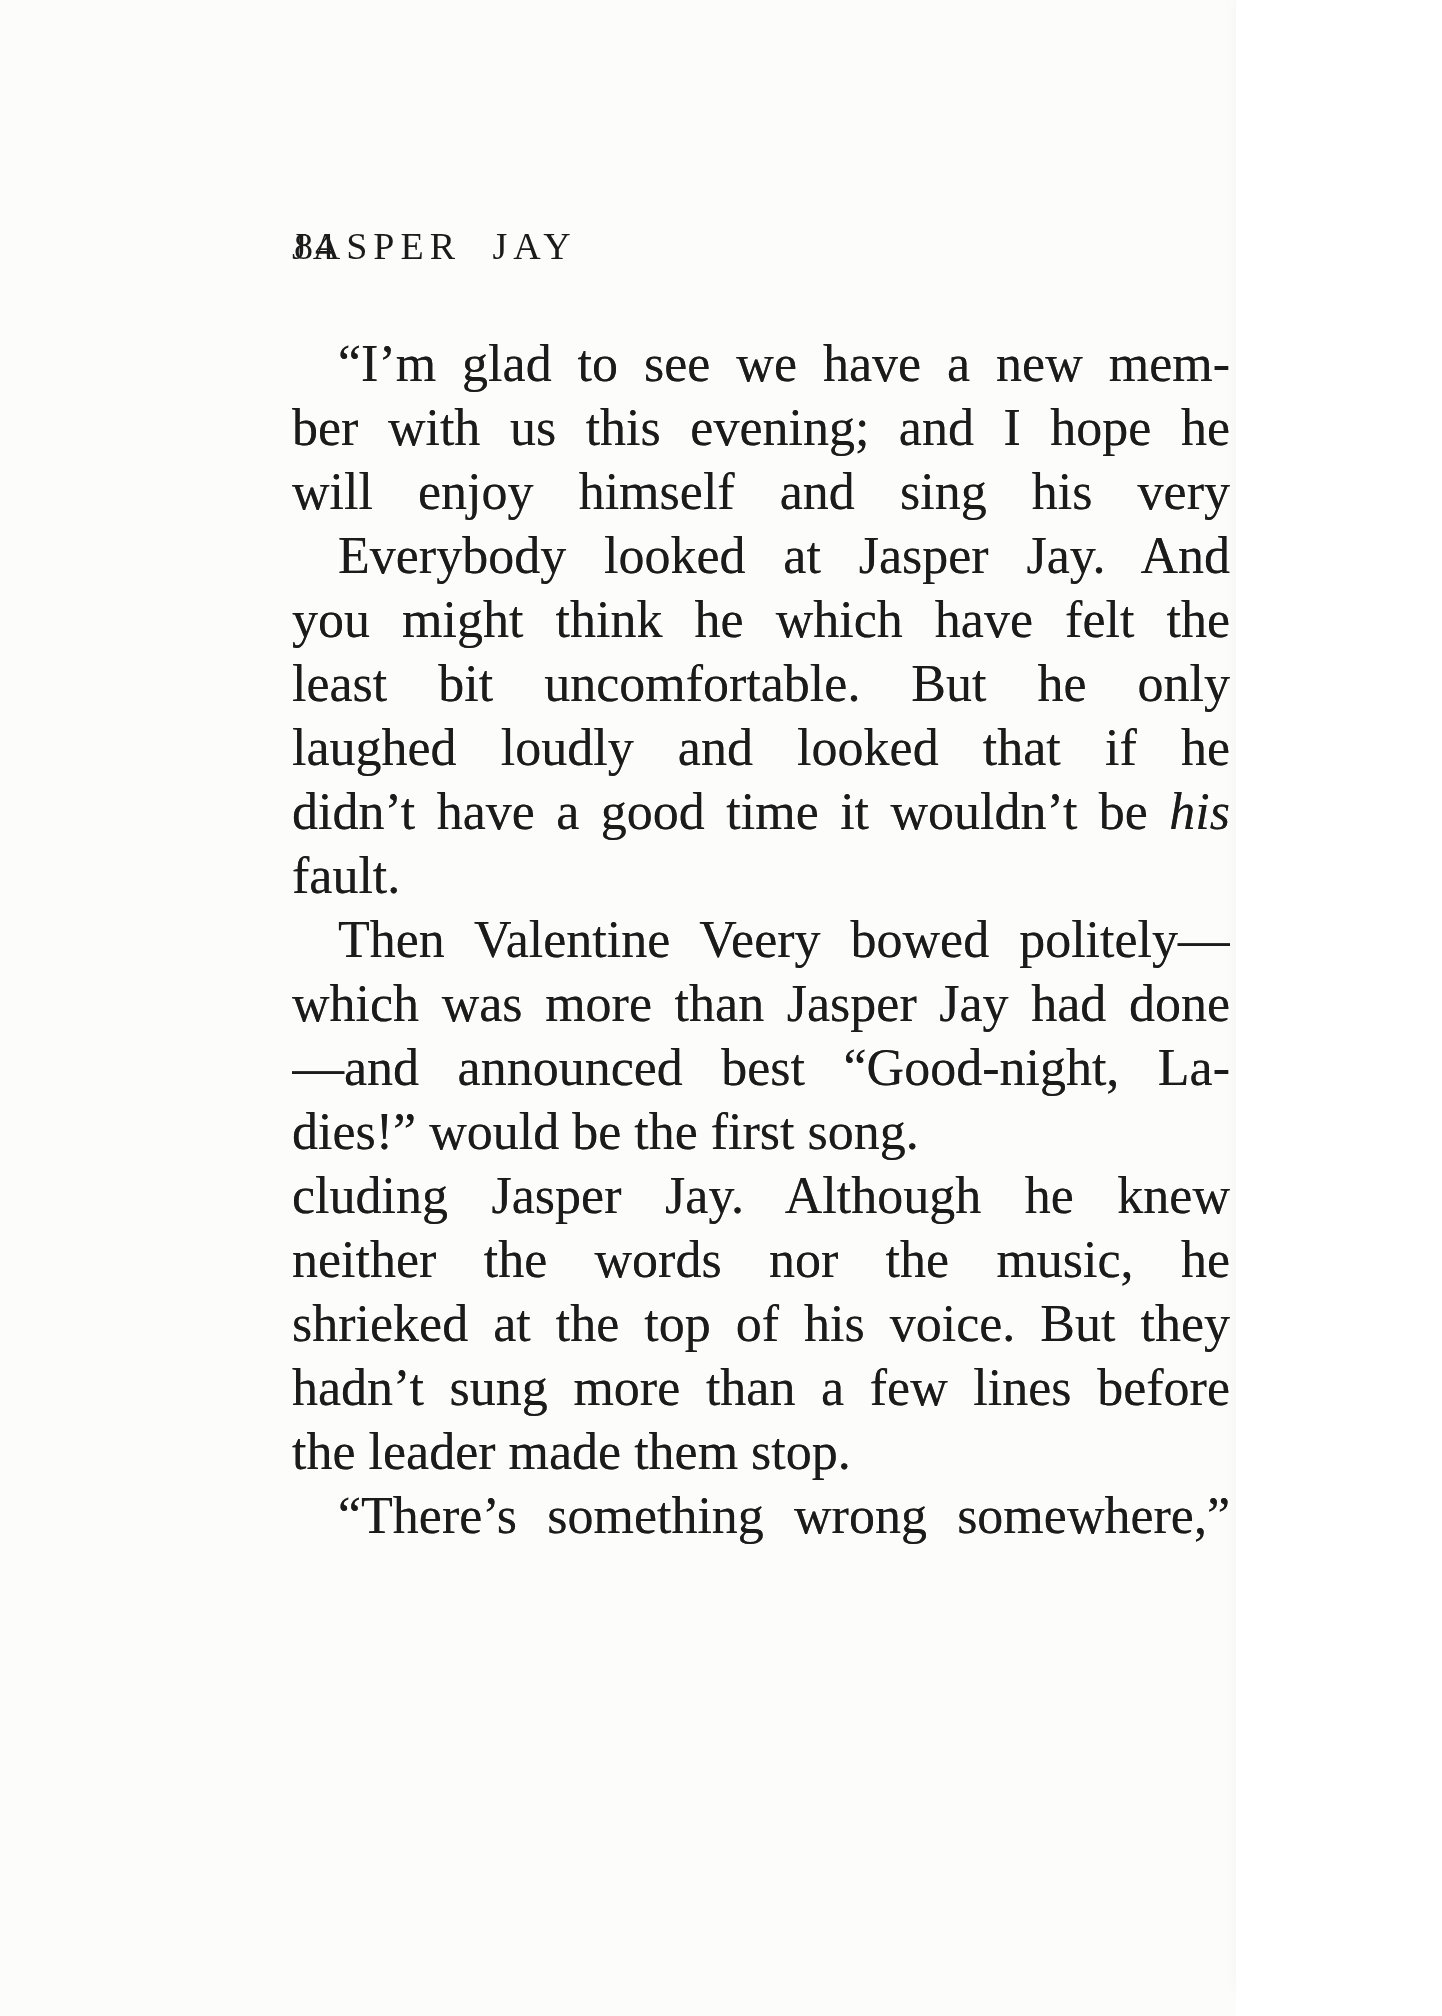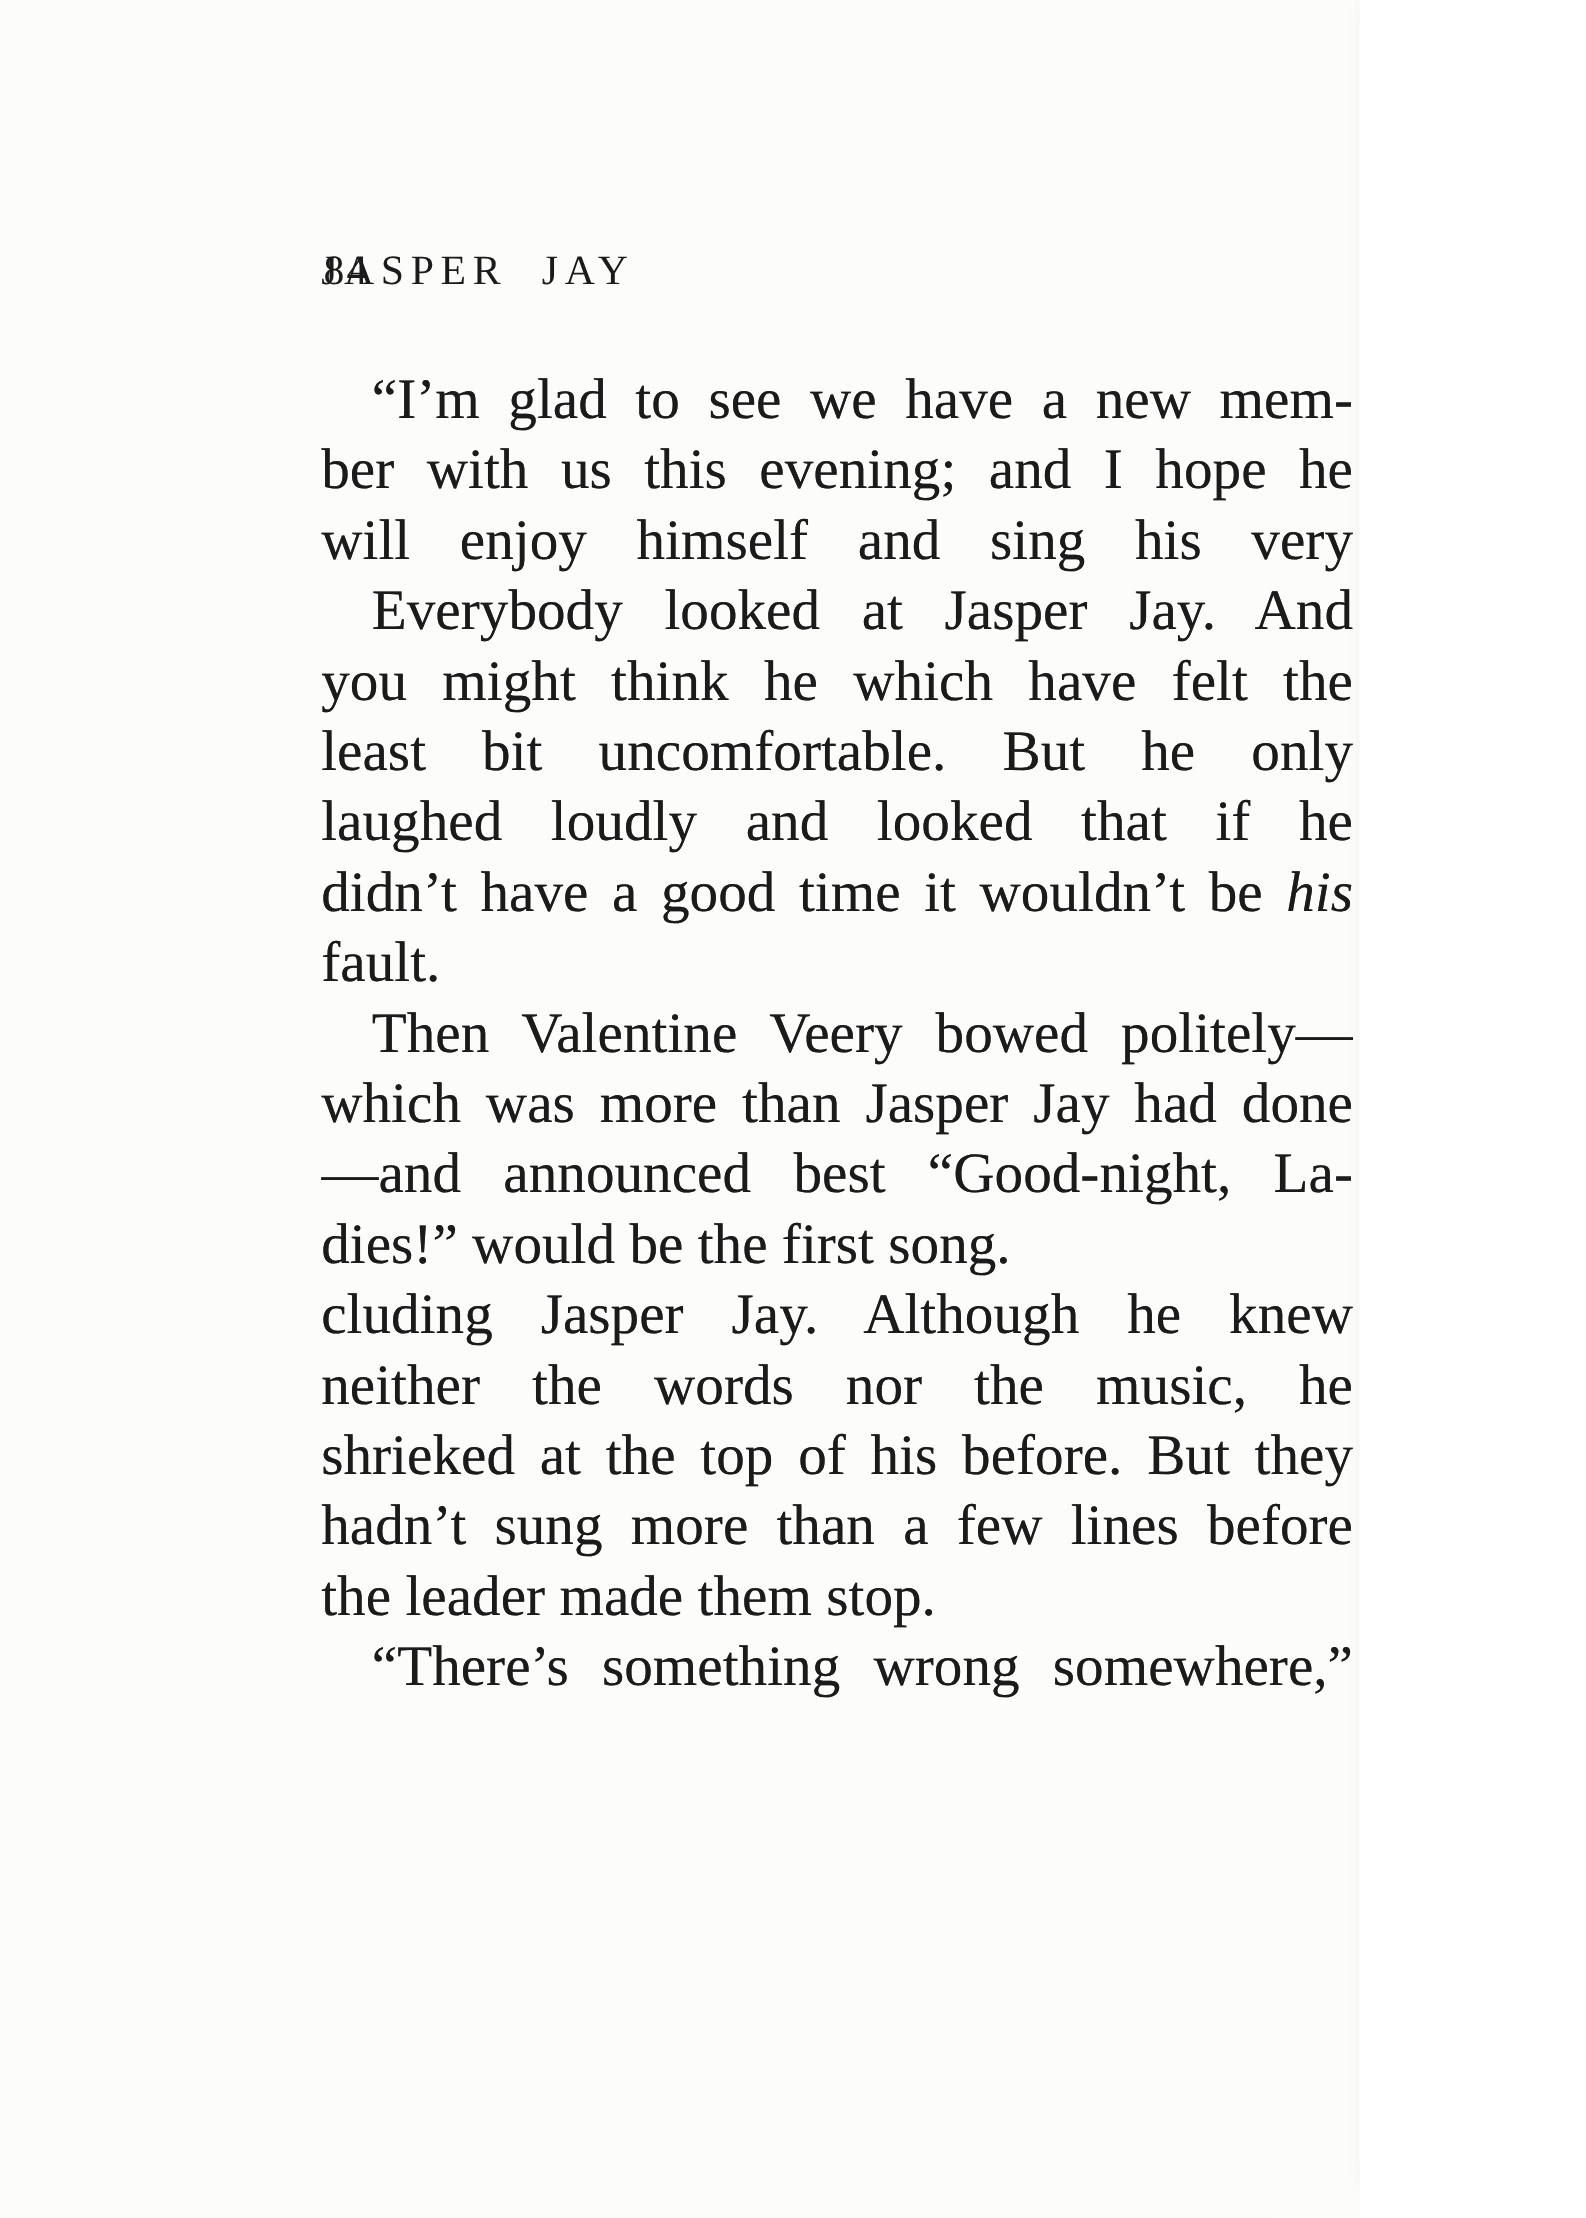--- a/index.html
+++ b/index.html
@@ -121,21 +121,21 @@
         </div>
         <div class="paragraph">
           <div class="line first">Then Valentine Veery bowed politely—</div>
           <div class="line">which was more than Jasper Jay had done</div>
           <div class="line">—and announced best “Good-night, La-</div>
           <div class="line last">dies!” would be the first song.</div>
         </div>
         <div class="paragraph">
           <div class="line">cluding Jasper Jay.  Although he knew</div>
           <div class="line">neither the words nor the music, he</div>
-          <div class="line">shrieked at the top of his before.  But they</div>
+          <div class="line">shrieked at the top of his voice.  But they</div>
           <div class="line">hadn’t sung more than a few lines before</div>
           <div class="line last">the leader made them stop.</div>
         </div>
         <div class="paragraph">
           <div class="line first">“There’s something wrong somewhere,”</div>
         </div>
       </div>
   </div>
 </div>
 

